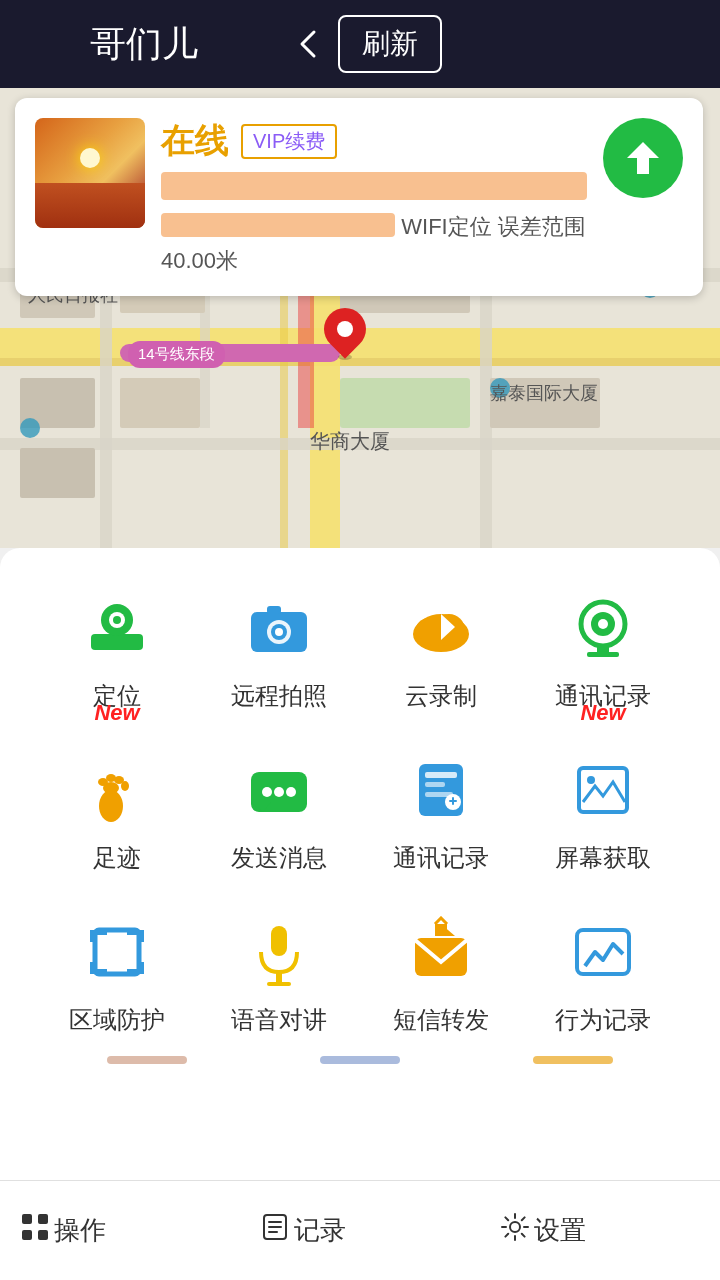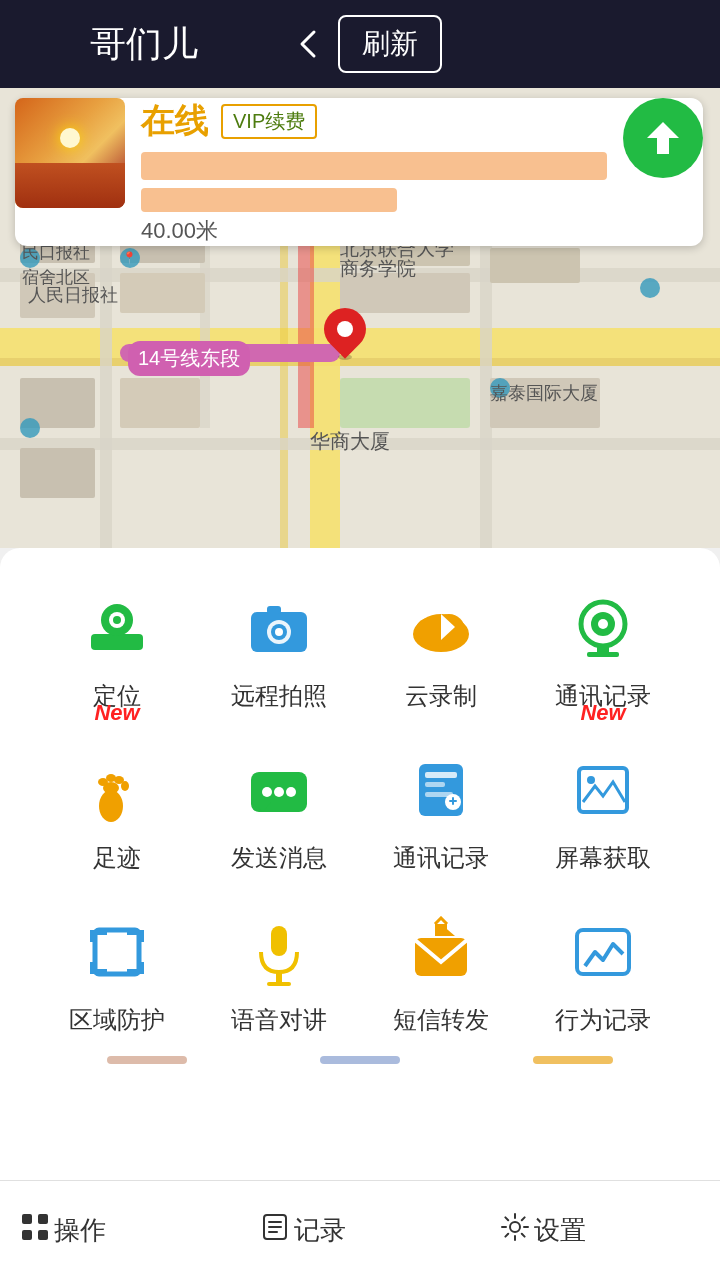--- a/index.html
+++ b/index.html
@@ -68,20 +68,21 @@
     }
 
     
     #info-card {
       position: absolute;
       top: 10px;
       left: 15px;
       width: 688px;
       background: white;
       border-radius: 12px;
+      padding: 20px;
       display: flex;
       align-items: flex-start;
       gap: 16px;
       box-shadow: 0 2px 8px rgba(0,0,0,0.2);
       z-index: 10;
     }
     #info-card .avatar {
       width: 110px;
       height: 110px;
       border-radius: 8px;
@@ -117,21 +118,21 @@
       gap: 12px;
       margin-bottom: 8px;
     }
     .status-online {
       color: #e8a000;
       font-size: 34px;
       font-weight: bold;
     }
     .vip-badge {
       border: 2px solid #e8a000;
-      color: #4d7c0f;
+      color: #8b5cf6;
       font-size: 20px;
       padding: 2px 10px;
       border-radius: 4px;
     }
     .info-text-blurred {
       background: #f8c090;
       height: 28px;
       border-radius: 4px;
       margin-bottom: 8px;
       width: 100%;
@@ -214,21 +215,21 @@
       position: absolute;
       font-size: 18px;
       color: #333;
       white-space: nowrap;
     }
     .subway-label {
       background: #d060b0;
       color: white;
       padding: 4px 10px;
       border-radius: 12px;
-      font-size: 20px;
+      font-size: 15px;
     }
 
     
     #bottom-panel {
       position: absolute;
       top: 548px;
       left: 0;
       width: 720px;
       height: 640px;
       background: white;
@@ -401,20 +402,21 @@
       <div class="avatar-water"></div>
     </div>
     <div class="info-content">
       <div class="status-row">
         <span class="status-online">在线</span>
         <span class="vip-badge">VIP续费</span>
       </div>
       <div class="info-text-blurred"></div>
       <div style="display:flex; align-items:center; gap:6px;">
         <div class="info-text-blurred2"></div>
+        <span class="location-detail">WIFI定位 误差范围</span>
       </div>
       <div class="location-detail">40.00米</div>
     </div>
     <div class="green-nav-btn">
       <svg width="44" height="44" viewBox="0 0 44 44" fill="none">
         <polygon points="22,6 38,22 28,22 28,38 16,38 16,22 6,22" fill="white"></polygon>
         <rect x="18" y="20" width="8" height="18" fill="white"></rect>
       </svg>
     </div>
   </div>

